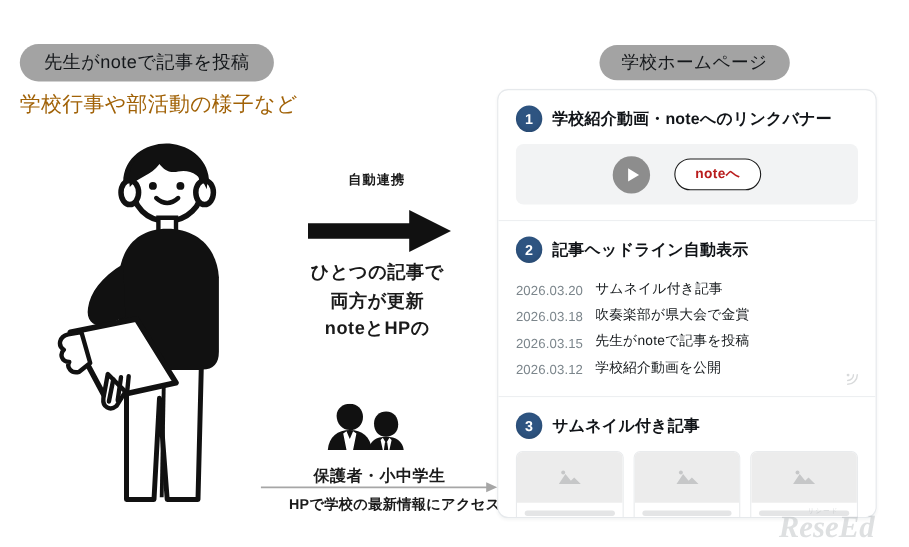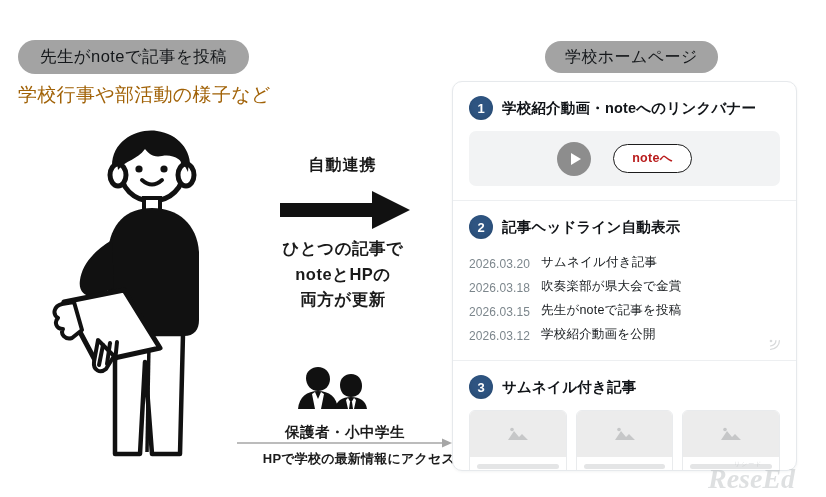--- a/index.html
+++ b/index.html
@@ -24,21 +24,21 @@
     position:absolute;left:18px;top:82px;font-size:19px;color:#a16207;
     letter-spacing:.3px;white-space:nowrap;
   }
 
   
   #teacher{position:absolute;left:52px;top:112px;width:200px;height:350px;}
 
   
   #mid-title{
     position:absolute;left:245px;top:155px;width:195px;text-align:center;
-    font-size:16px;font-weight:bold;color:#1a1a1a;letter-spacing:1px;
+    font-size:12px;font-weight:bold;color:#1a1a1a;letter-spacing:1px;
   }
   #arrow-big{position:absolute;left:280px;top:190px;width:130px;height:40px;}
   #mid-body{
     position:absolute;left:243px;top:236px;width:200px;text-align:center;
     font-size:16.5px;font-weight:bold;line-height:1.55;color:#1a1a1a;letter-spacing:.5px;
   }
   #mid-body div{white-space:nowrap;}
 
   
   #people-icon{position:absolute;left:296px;top:367px;width:78px;height:42px;}
@@ -165,22 +165,22 @@
   </svg>
 
   <div id="mid-title">自動連携</div>
 
   <svg id="arrow-big" viewBox="0 0 130 40">
     <path d="M0 13 L92 13 L92 1 L130 20 L92 39 L92 27 L0 27 Z" fill="#111111"></path>
   </svg>
 
   <div id="mid-body">
     <div>ひとつの記事で</div>
+    <div>両方が更新</div>
     <div>noteとHPの</div>
-    <div>両方が更新</div>
   </div>
 
   <svg id="people-icon" viewBox="0 0 78 42">
     <g fill="#111111">
 
       <path d="M10 11 C10 4 16 0 22 0 C29 0 34 5 34 12 C34 19 29 24 22 24 C15 24 10 18 10 11 Z"></path>
       <path d="M22 24 C11 24 3 30 2 42 L42 42 C41 30 33 24 22 24 Z"></path>
       <path d="M19 25 L22 32 L25 25 L28 27 L25 42 L19 42 L16 27 Z" fill="#ffffff"></path>
 
       <path d="M44 18 C44 11 49 7 55 7 C62 7 66 12 66 19 C66 26 61 30 55 30 C48 30 44 25 44 18 Z"></path>

